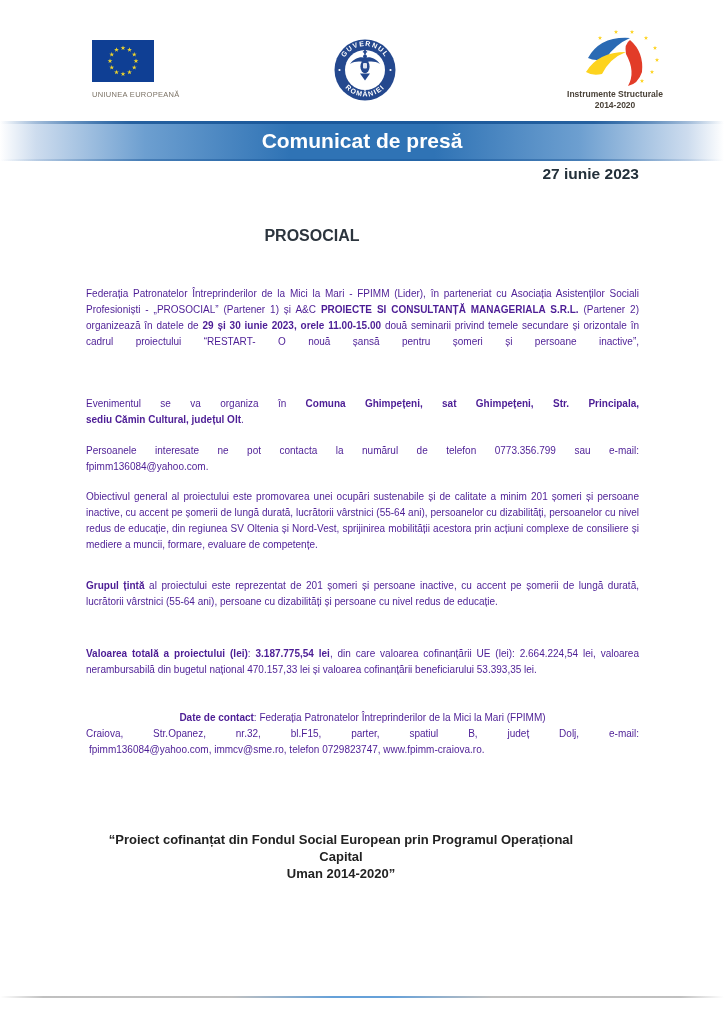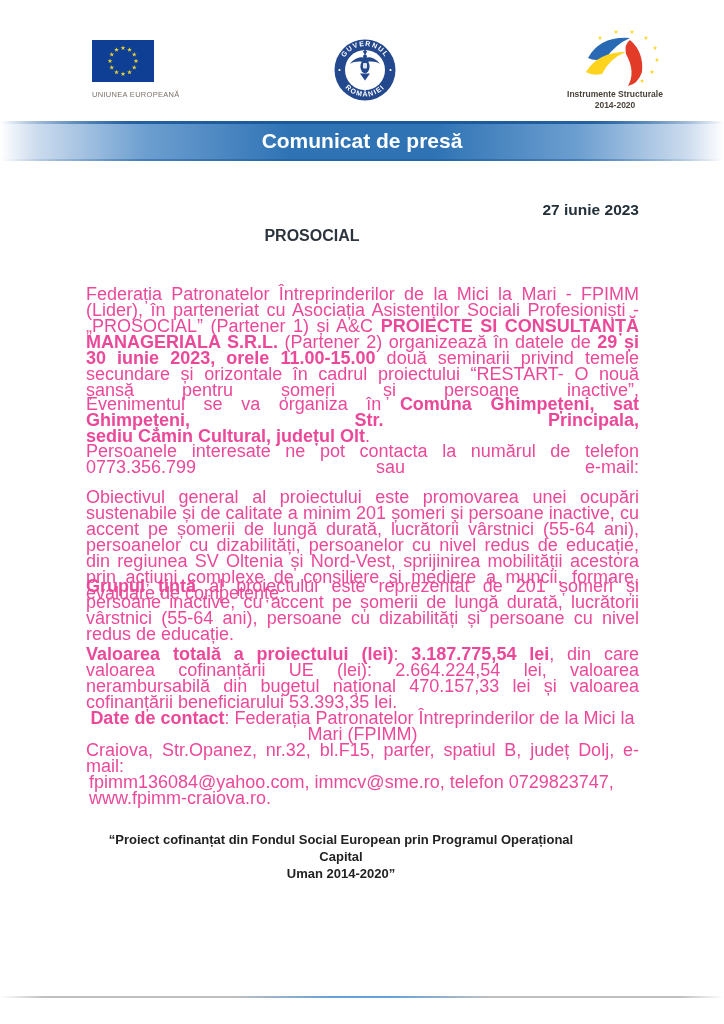--- a/index.html
+++ b/index.html
@@ -21,24 +21,24 @@
   .banner{position:absolute;left:0;top:121px;width:724px;height:40px;}
   .banner-bg{position:absolute;inset:0;
     background:linear-gradient(90deg,#ffffff 0%,#cddcee 5%,#6d9fd0 20%,#2f73b5 40%,#2f73b5 60%,#6d9fd0 80%,#cddcee 95%,#ffffff 100%);}
   .banner-topline{position:absolute;top:0;left:0;right:0;height:3px;
     background:linear-gradient(90deg,rgba(23,84,150,0) 0%,rgba(23,84,150,.85) 18%,rgba(23,84,150,.85) 82%,rgba(23,84,150,0) 100%);}
   .banner-botline{position:absolute;bottom:0;left:0;right:0;height:2px;
     background:linear-gradient(90deg,rgba(23,84,150,0) 0%,rgba(23,84,150,.45) 20%,rgba(23,84,150,.45) 80%,rgba(23,84,150,0) 100%);}
   .banner-text{position:relative;text-align:center;line-height:40px;font-size:21px;font-weight:bold;color:#ffffff;}
 
   
-  .date{position:absolute;left:86px;top:165px;width:553px;text-align:right;font-weight:bold;font-size:15.5px;color:#23303a;margin-top:36px;}
+  .date{position:absolute;left:86px;top:165px;width:553px;text-align:right;font-weight:bold;font-size:15.5px;color:#23303a;}
   .title{position:absolute;left:86px;top:204px;width:452px;text-align:center;font-weight:bold;font-size:16px;line-height:21px;color:#2c353e;}
 
-  .para{position:absolute;left:86px;width:553px;font-size:18px;line-height:16px;text-align:justify;color:#ec4899;}
+  .para{position:absolute;left:86px;width:553px;font-size:10px;line-height:16px;text-align:justify;color:#4c1d95;}
   .para b{font-weight:bold;}
   .jl{text-align:justify;text-align-last:justify;}
   .p1{top:286px;}
   .p2{top:396px;}
   .p3{top:443px;}
   .p4{top:489px;}
   .p5{top:578px;}
   .p6{top:646px;}
   .contact{top:710px;}
   .contact .indent{padding-left:3px;}
@@ -148,20 +148,21 @@
     <div class="jl"><span>Federația Patronatelor Întreprinderilor de la Mici la Mari - FPIMM (Lider), în parteneriat cu Asociația Asistenților Sociali Profesioniști - „PROSOCIAL” (Partener 1) și A&amp;C </span><b>PROIECTE SI CONSULTANȚĂ MANAGERIALA S.R.L.</b><span> (Partener 2) organizează în datele de </span><b>29 și 30 iunie 2023, orele 11.00-15.00</b><span> două seminarii privind temele secundare și orizontale în cadrul proiectului “RESTART- O nouă șansă pentru șomeri și persoane inactive”,</span></div>
   </div>
 
   <div class="para p2">
     <div class="jl"><span>Evenimentul se va organiza în </span><b>Comuna Ghimpețeni, sat Ghimpețeni, Str. Principala,</b></div>
     <div><b>sediu Cămin Cultural, județul Olt</b><span>.</span></div>
   </div>
 
   <div class="para p3">
     <div class="jl">Persoanele interesate ne pot contacta la numărul de telefon 0773.356.799 sau e-mail:</div>
+    <div>fpimm136084@yahoo.com.</div>
   </div>
 
   <div class="para p4">Obiectivul general al proiectului este promovarea unei ocupări sustenabile și de calitate a minim 201 șomeri și persoane inactive, cu accent pe șomerii de lungă durată, lucrătorii vârstnici (55-64 ani), persoanelor cu dizabilități, persoanelor cu nivel redus de educație, din regiunea SV Oltenia și Nord-Vest, sprijinirea mobilității acestora prin acțiuni complexe de consiliere și mediere a muncii, formare, evaluare de competențe.</div>
 
   <div class="para p5">
     <b>Grupul țintă</b><span> al proiectului este reprezentat de 201 șomeri și persoane inactive, cu accent pe șomerii de lungă durată, lucrătorii vârstnici (55-64 ani), persoane cu dizabilități și persoane cu nivel redus de educație.</span>
   </div>
 
   <div class="para p6">
     <b>Valoarea totală a proiectului (lei)</b><span>: </span><b>3.187.775,54 lei</b><span>, din care valoarea cofinanțării UE (lei): 2.664.224,54 lei, valoarea nerambursabilă din bugetul național 470.157,33 lei și valoarea cofinanțării beneficiarului 53.393,35 lei.</span>

